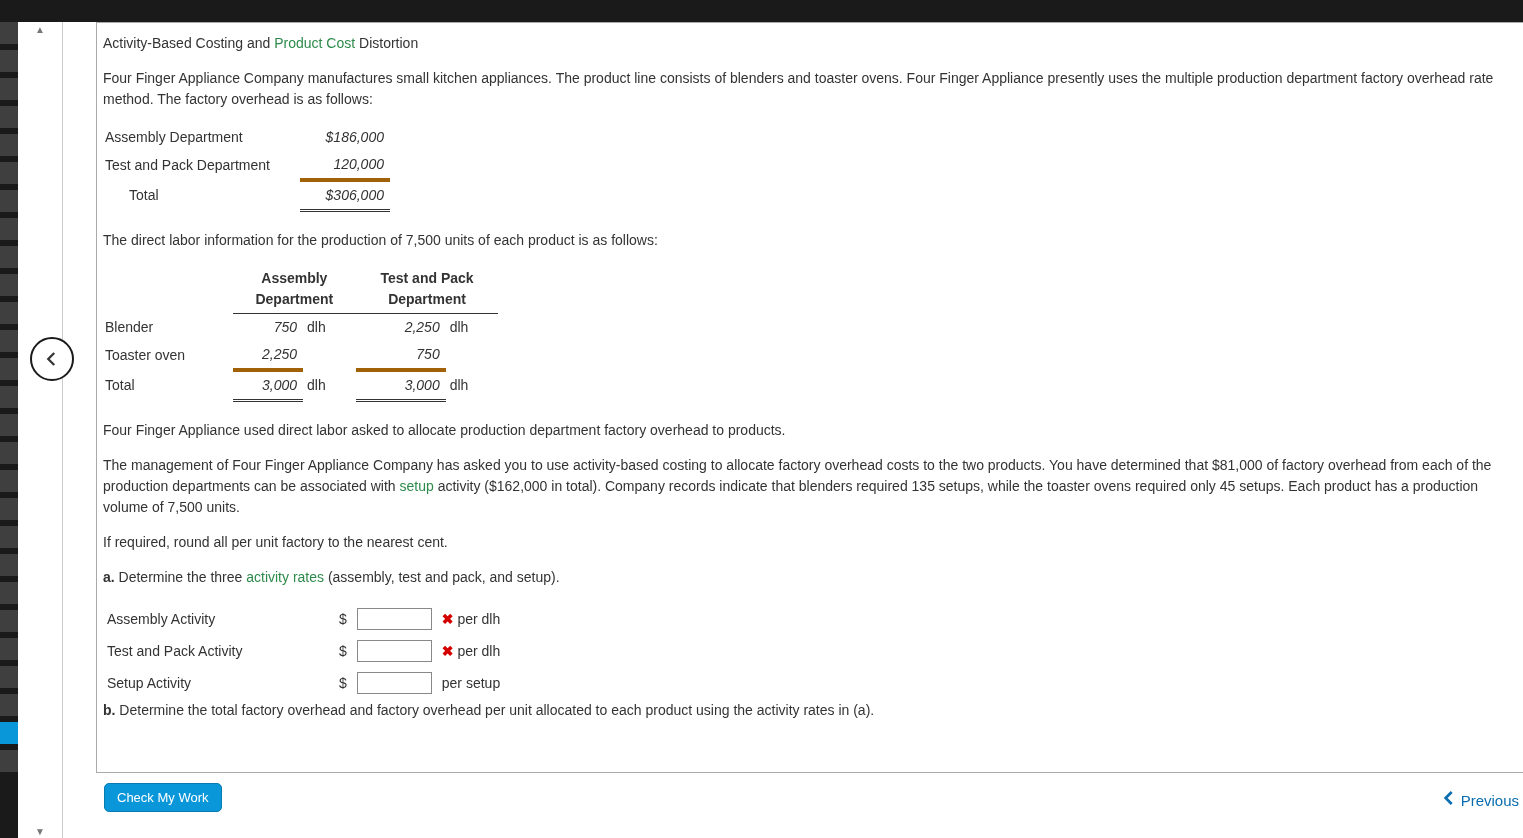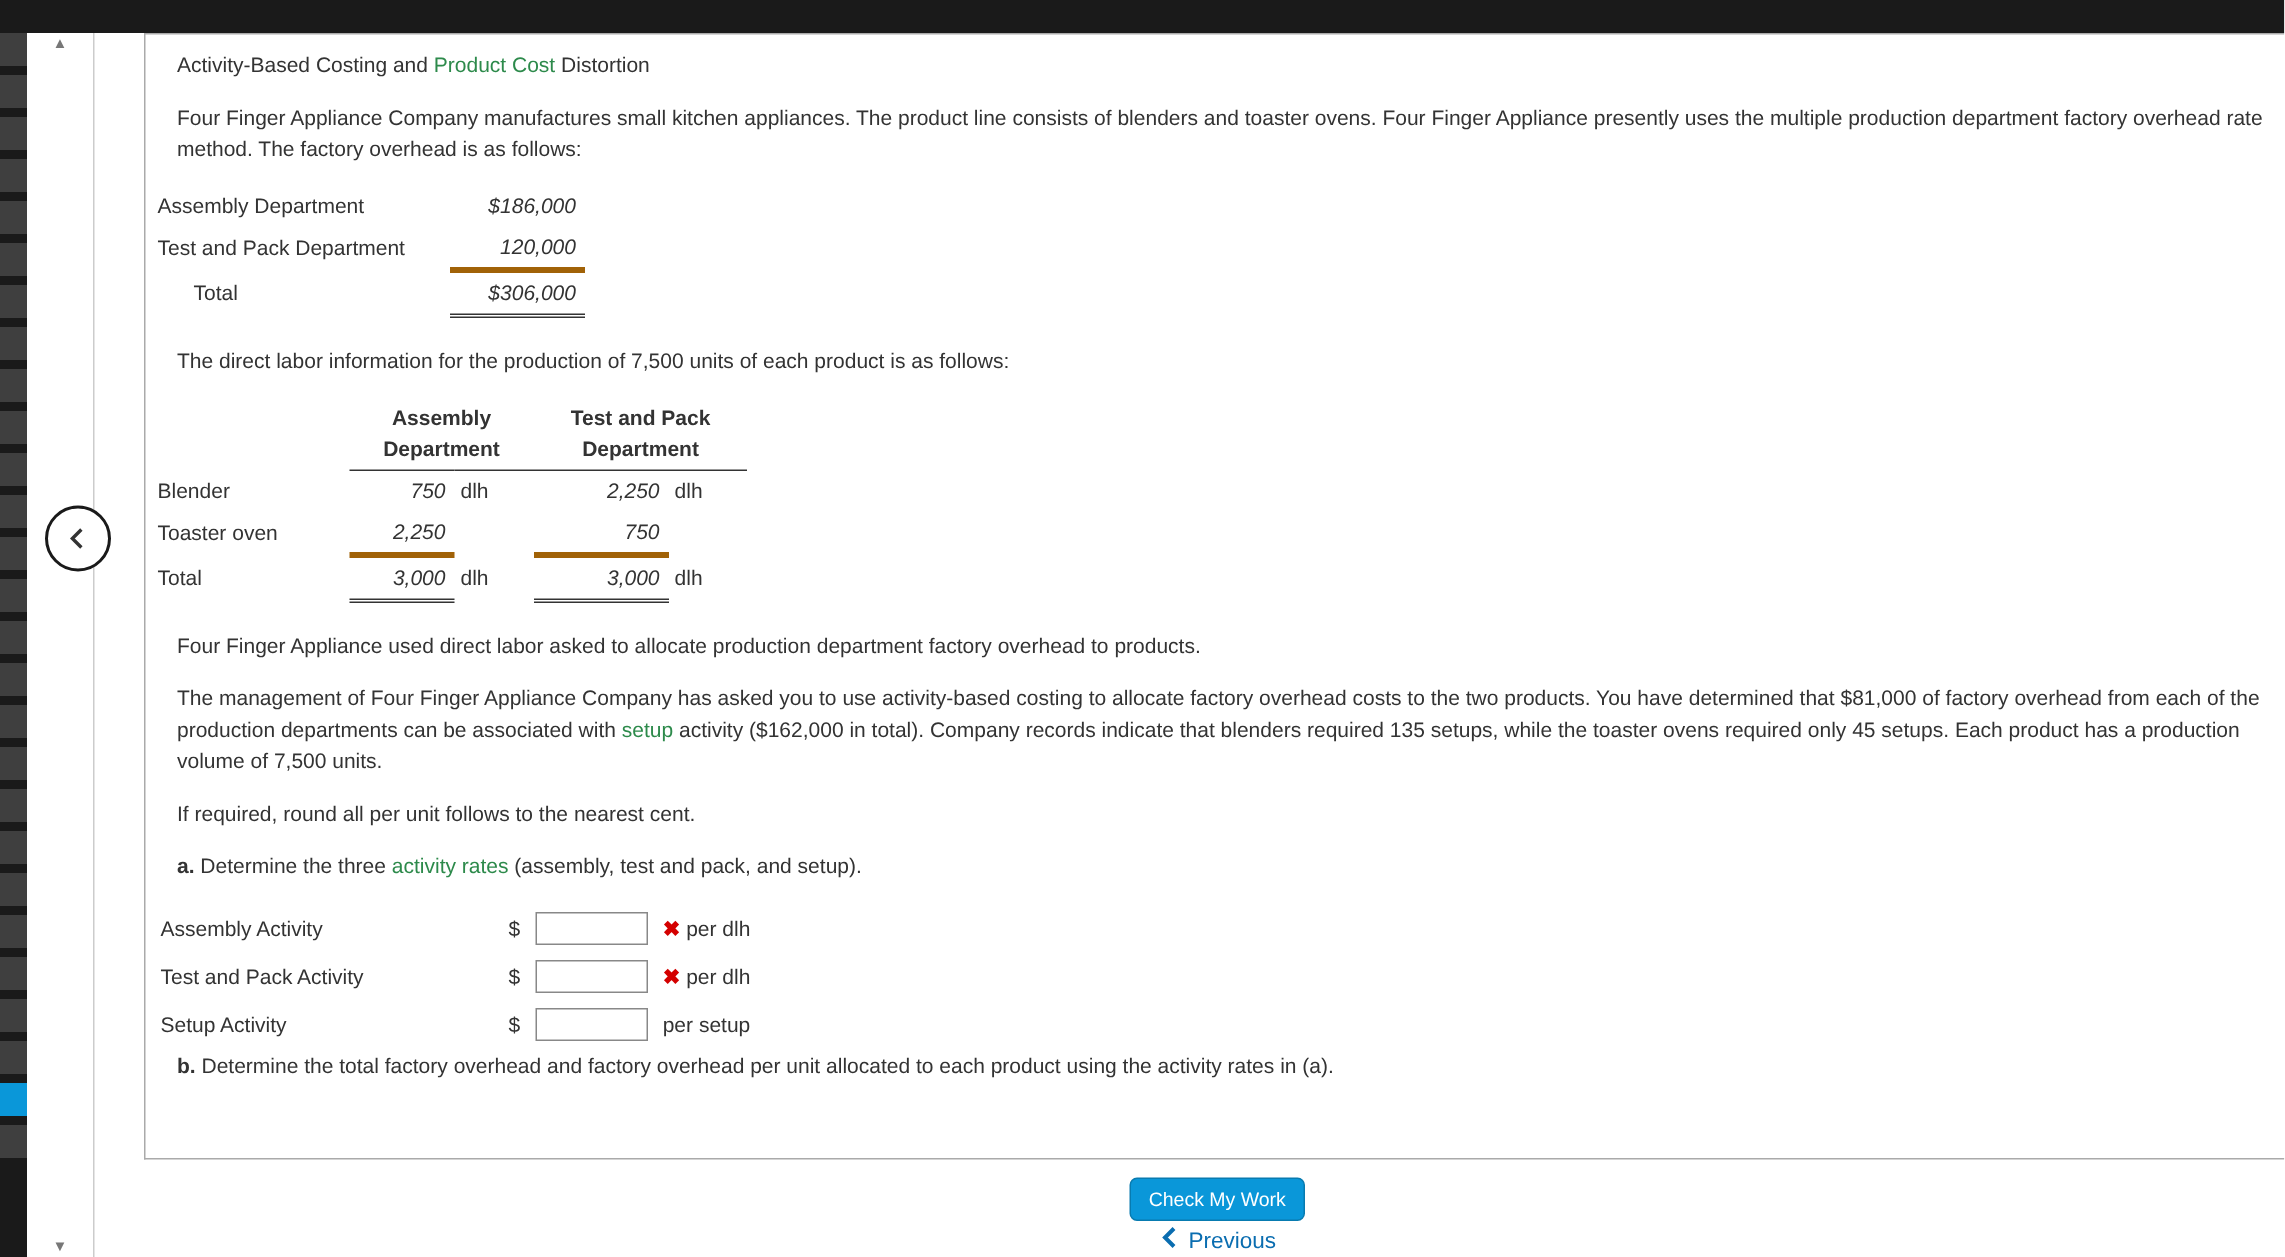--- a/index.html
+++ b/index.html
@@ -9,33 +9,33 @@
   .leftbar { position: absolute; left: 0; top: 22px; bottom: 0; width: 18px; background: #1a1a1a; display: flex; flex-direction: column;}
   .leftbar .stripe { height: 22px; margin-bottom: 6px; background: #3f3f3f; width: 100%; }
   .leftbar .stripe.active { background: #0a97d9; }
   .leftbar2 { position: absolute; left: 18px; top: 22px; bottom: 0; width: 45px; background: #fff; border-right: 1px solid #ccc;}
   .leftbar2 .up { position:absolute; top:0; left:0; right:0; height:14px; display:flex; align-items:center; justify-content:center; font-size:10px; color:#777;}
   .leftbar2 .dn { position:absolute; bottom:0; left:0; right:0; height:14px; display:flex; align-items:center; justify-content:center; font-size:10px; color:#777;}
   .collapse-btn { position: absolute; left: 30px; top: 337px; width: 44px; height: 44px; border-radius: 50%; background: #fff; border: 2px solid #1a1a1a; display:flex; align-items:center; justify-content:center; z-index: 10;}
   .collapse-btn svg { width:18px; height:18px;}
   .content-frame { position: absolute; left: 96px; top: 22px; right: 0; bottom: 65px; border: 1px solid #aaa; border-right: none; overflow: hidden; background: #fff;}
   .content { padding: 10px 6px 10px 6px; font-size: 14px; line-height: 1.5; color: #333;}
-  .content p { margin: 0 0 14px 15px;}
+  .content p { margin: 0 0 14px 0;}
   .link { color: #2d8a4b; }
   .t1 { border-collapse: collapse; margin: 6px 0 18px 0;}
   .t1 td { padding: 3px 30px 3px 2px; }
   .t1 .num { text-align: right; padding-right: 6px; font-style: italic;}
   .t1 .underline { border-bottom: 4px solid #a16207;}
   .t1 .dblunder { border-bottom: 3px double #333;}
   .t1 .indent { padding-left: 26px;}
   .t1 th { padding: 3px 18px; text-align: center; font-weight: bold; border-bottom: 1px solid #333;}
   .answers td { padding: 4px 6px 4px 2px; vertical-align: middle;}
   .answers input { width: 75px; height: 22px; border: 1px solid #888; padding: 0 3px; font-size: 13px;}
   .wrong { color: #d40000; font-weight: bold; font-family: Arial; }
-  .bottom-bar { position: absolute; left: 96px; right: 0; bottom: 4px; height: 50px; border-top: 1px solid transparent; display:flex; align-items:center; justify-content: space-between; padding: 0 4px 0 8px; flex-direction: column;}
+  .bottom-bar { position: absolute; left: 96px; right: 0; bottom: 16px; height: 50px; border-top: 1px solid transparent; display:flex; align-items:center; justify-content: space-between; padding: 0 4px 0 8px;}
   .btn-check { background: #0a97d9; color: #fff; border: 1px solid #087bb0; border-radius: 5px; padding: 6px 12px; font-size: 13px; cursor: pointer; font-family: inherit;}
   .prev { color: #0a6db0; font-size: 15px; display:flex; align-items:flex-end; cursor:pointer;}
   .prev svg { width: 16px; height: 22px; margin-right: 4px;}
 </style>
 </head>
 <body>
 
 <div class="app">
   <div class="topbar"></div>
 
@@ -138,21 +138,21 @@
         </tr>
       </tbody>
         </table>
 
       <p>Four Finger Appliance used direct labor asked to allocate production department factory overhead to products.</p>
 
       <p>
         <span>The management of Four Finger Appliance Company has asked you to use activity-based costing to allocate factory overhead costs to the two products. You have determined that $81,000 of factory overhead from each of the production departments can be associated with </span><span class="link">setup</span><span> activity ($162,000 in total). Company records indicate that blenders required 135 setups, while the toaster ovens required only 45 setups. Each product has a production volume of 7,500 units.</span>
       </p>
 
-      <p>If required, round all per unit follows to the nearest cent.</p>
+      <p>If required, round all per unit factory to the nearest cent.</p>
 
       <p>
         <b>a.</b><span> Determine the three </span><span class="link">activity rates</span><span> (assembly, test and pack, and setup).</span>
       </p>
 
       <table class="answers">
         <tbody>
             <tr>
           <td style="width:230px">Assembly Activity</td>
           <td>$</td>

